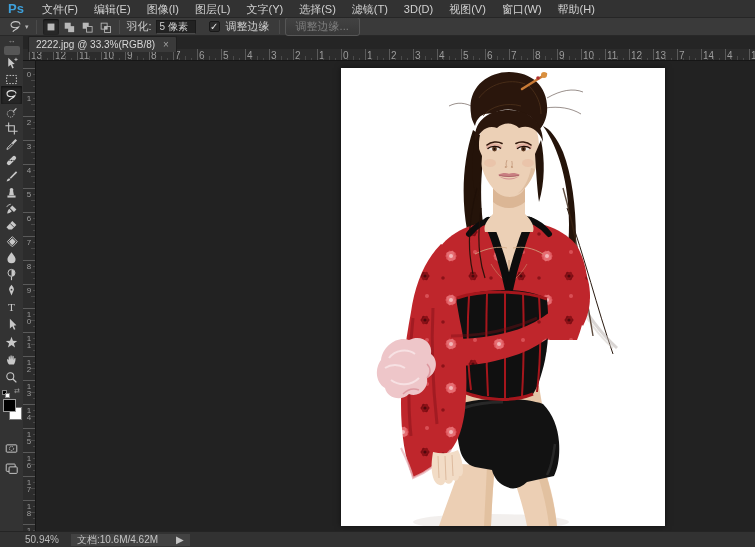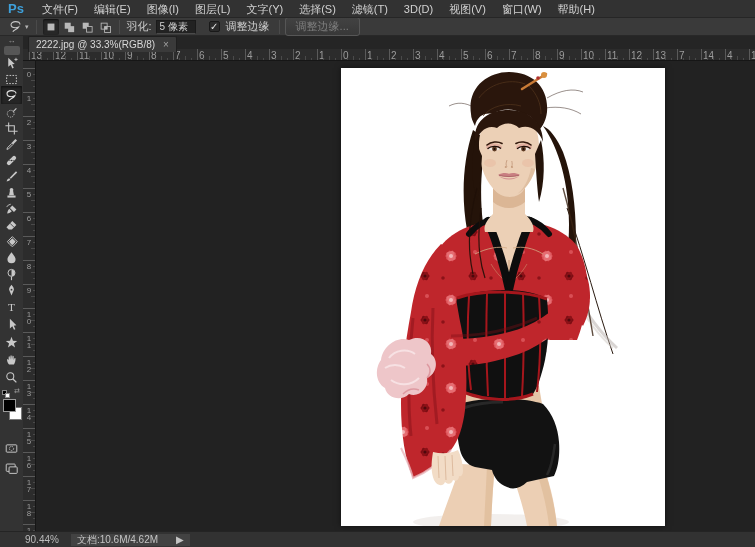--- a/index.html
+++ b/index.html
@@ -669,18 +669,18 @@
       <path d="M206 30 C220 22 232 20 242 24 M204 40 C218 38 230 40 240 46 M134 40 C124 34 116 34 108 38" fill="none" stroke="#2a160c" stroke-width="0.8" opacity="0.6"></path>
 
       <path d="M181 21 L205 6" stroke="#c97b36" stroke-width="2.5" stroke-linecap="round"></path>
       <circle cx="203" cy="7" r="3" fill="#d9903f"></circle>
       <circle cx="197" cy="10" r="1.8" fill="#b03030"></circle>
     </svg>
   </div>
 </div>
 
 <div class="statusbar">
-  <span class="zoom-field">90.44%</span>
+  <span class="zoom-field">50.94%</span>
   <div class="doc-info">
     <span>文档:10.6M/4.62M</span>
     <span class="doc-flyout">▶</span>
   </div>
 </div>
 
 </body></html>

